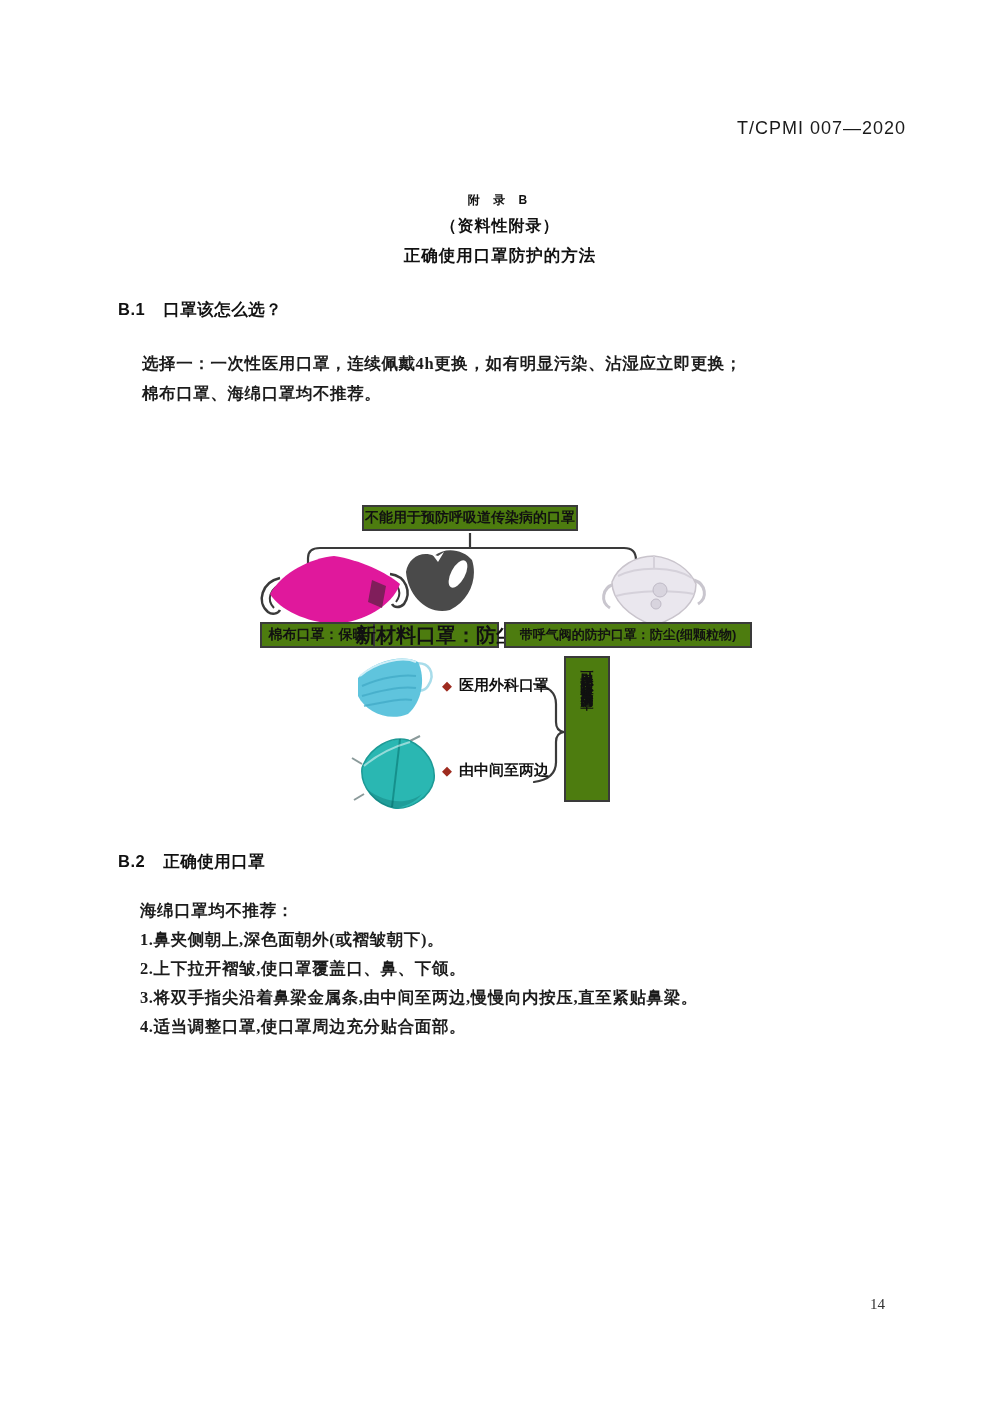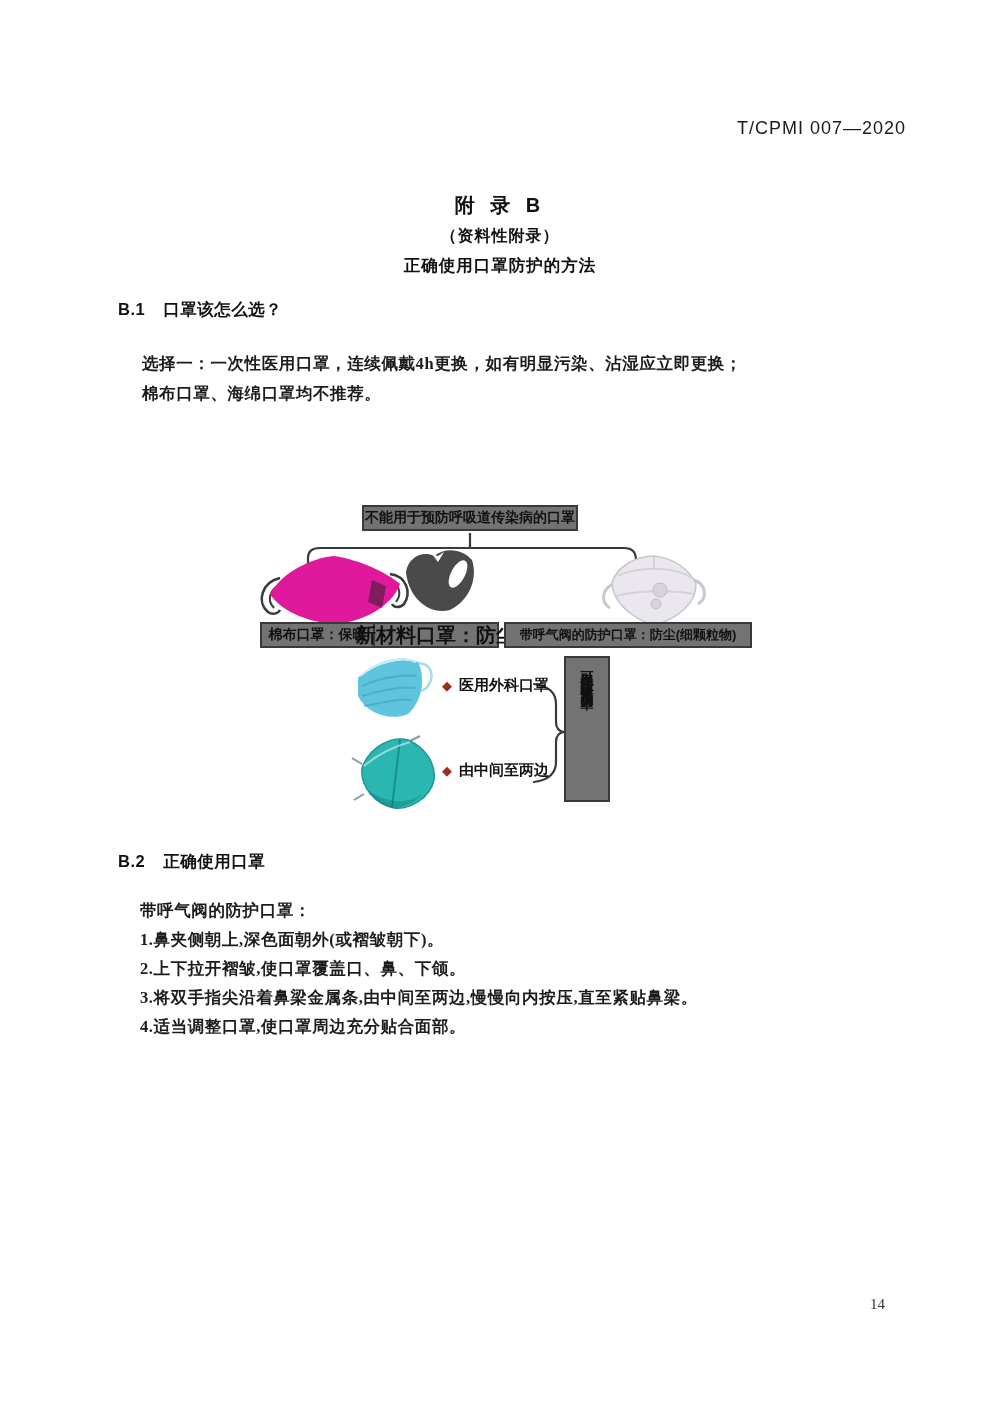--- a/index.html
+++ b/index.html
@@ -5,21 +5,21 @@
   html,body{margin:0;padding:0;background:#fff;}
   .page{position:relative;width:1000px;height:1414px;background:#ffffff;overflow:hidden;
         font-family:"Liberation Serif","DejaVu Serif",serif;color:#1c1c1c;}
 
   .header-code{position:absolute;top:118px;right:94px;
     font-family:"Liberation Sans","DejaVu Sans",sans-serif;
     font-size:18px;letter-spacing:1px;color:#1a1a1a;}
 
   .title-block{position:absolute;top:192px;left:0;width:100%;text-align:center;
     font-family:"Liberation Sans","DejaVu Sans",sans-serif;font-weight:bold;color:#111;}
-  .title-line1{font-size:20px;letter-spacing:5px;}
+  .title-line1{font-size:12px;letter-spacing:5px;}
   .title-line2{font-size:16px;margin-top:7px;letter-spacing:1px;}
   .title-line3{font-size:16.5px;margin-top:8px;letter-spacing:1px;}
 
   .sec-heading{position:absolute;left:118px;
     font-family:"Liberation Sans","DejaVu Sans",sans-serif;
     font-weight:bold;font-size:16.5px;color:#111;letter-spacing:0.5px;}
   .sec-heading .sec-title{margin-left:18px;}
   #b1-heading{top:299px;}
   #b2-heading{top:851px;}
 
@@ -30,21 +30,21 @@
 
   #b2-list{top:896px;line-height:29px;}
   #b2-list p{margin:0;text-indent:28px;}
 
   .page-number{position:absolute;left:870px;top:1296px;font-size:15px;color:#333;text-align:center;}
 
   
   .diagram{position:absolute;left:242px;top:500px;width:530px;height:320px;
     font-family:"Liberation Sans","DejaVu Sans",sans-serif;}
   .diagram svg.overlay{position:absolute;left:0;top:0;width:530px;height:320px;pointer-events:none;}
-  .dg-box{position:absolute;box-sizing:border-box;border:2px solid #3a3a3a;background:#737373;
+  .dg-box{position:absolute;box-sizing:border-box;border:2px solid #3a3a3a;background:#4d7c0f;
     display:flex;align-items:center;justify-content:center;white-space:nowrap;
     font-weight:bold;color:#111;}
   #dg-top-box{left:120px;top:5px;width:216px;height:26px;font-size:14px;}
   #dg-label-1{left:10px;top:122px;width:115px;height:26px;font-size:14px;margin-left:8px;}
   #dg-label-2{left:131px;top:122px;width:126px;height:26px;font-size:20px;}
   #dg-label-3{left:262px;top:122px;width:248px;height:26px;font-size:13px;}
   .mask-img{position:absolute;}
   #cotton-mask{left:10px;top:46px;}
   #newmat-mask{left:156px;top:48px;}
   #valve-mask{left:356px;top:50px;}
@@ -155,21 +155,21 @@
     <div class="dg-box" id="dg-vertical-box">
       <div class="vtext">可以用于预防呼吸道传染病的口罩</div>
     </div>
   </div>
 
   <div class="sec-heading" id="b2-heading">
     <span class="sec-num">B.2</span><span class="sec-title">正确使用口罩</span>
   </div>
 
   <div class="body-block" id="b2-list">
-    <p>带呼气阀的防护口罩：</p>
+    <p>海绵口罩均不推荐：</p>
     <p>1.鼻夹侧朝上,深色面朝外(或褶皱朝下)。</p>
     <p>2.上下拉开褶皱,使口罩覆盖口、鼻、下颌。</p>
     <p>3.将双手指尖沿着鼻梁金属条,由中间至两边,慢慢向内按压,直至紧贴鼻梁。</p>
     <p>4.适当调整口罩,使口罩周边充分贴合面部。</p>
   </div>
 
   <div class="page-number">14</div>
 
 </div>
 

